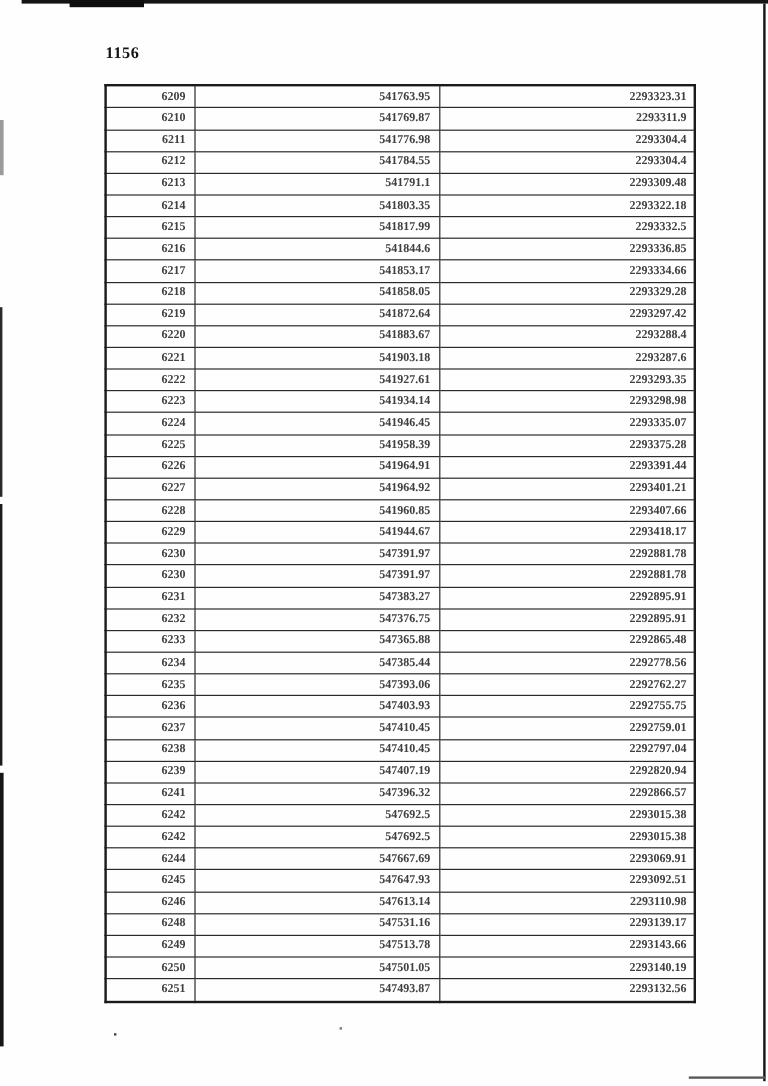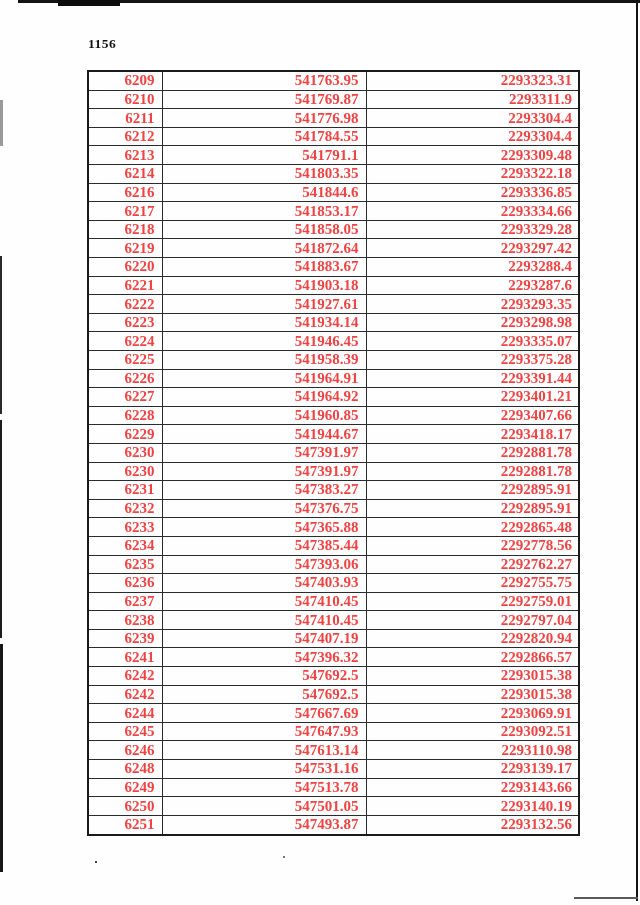--- a/index.html
+++ b/index.html
@@ -47,23 +47,23 @@
   }
 
   table.coords {
     position: absolute;
     left: 87px;
     top: 70px;
     width: 491px;
     height: 766px;
     border-collapse: collapse;
     table-layout: fixed;
-    font-size: 15px;
+    font-size: 10px;
     font-weight: bold;
-    color: #ef4444;
+    color: #404040;
   }
   table.coords td {
     border: 1px solid #2b2b2b;
     padding: 0 7px 0 0;
     text-align: right;
     white-space: nowrap;
     overflow: hidden;
     line-height: 1;
   }
   table.coords { border: 2px solid #1a1a1a; }
@@ -122,20 +122,25 @@
           <td class="c0">6213</td>
           <td class="c1">541791.1</td>
           <td class="c2">2293309.48</td>
         </tr>
         <tr>
           <td class="c0">6214</td>
           <td class="c1">541803.35</td>
           <td class="c2">2293322.18</td>
         </tr>
         <tr>
+          <td class="c0">6215</td>
+          <td class="c1">541817.99</td>
+          <td class="c2">2293332.5</td>
+        </tr>
+        <tr>
           <td class="c0">6216</td>
           <td class="c1">541844.6</td>
           <td class="c2">2293336.85</td>
         </tr>
         <tr>
           <td class="c0">6217</td>
           <td class="c1">541853.17</td>
           <td class="c2">2293334.66</td>
         </tr>
         <tr>

